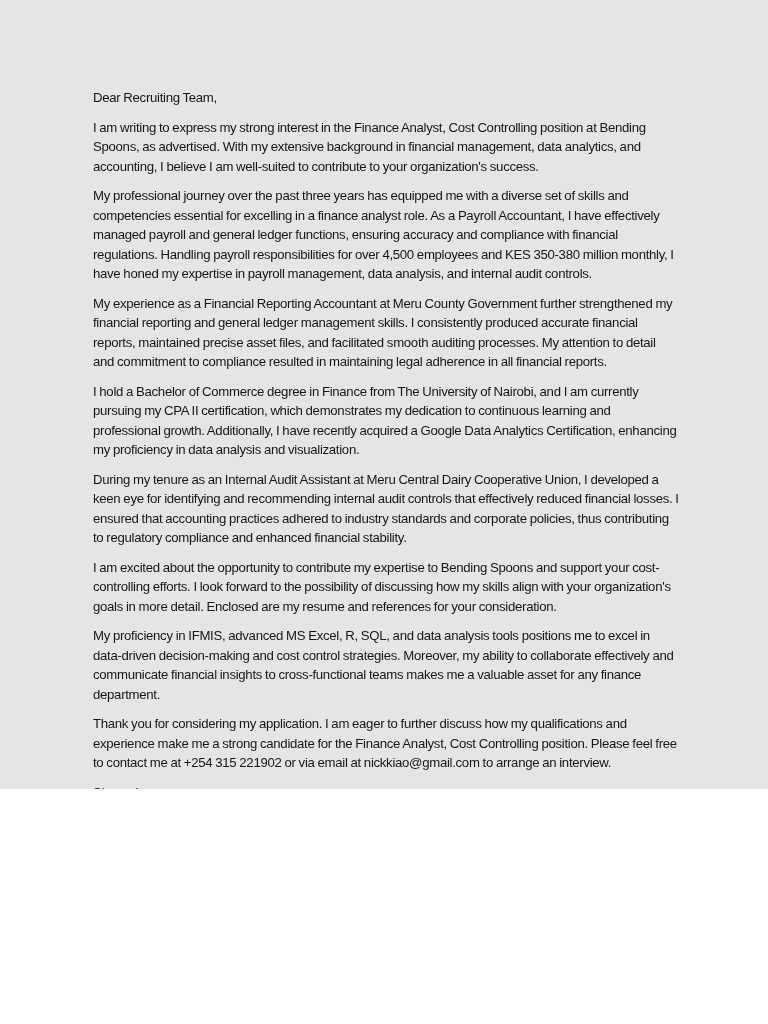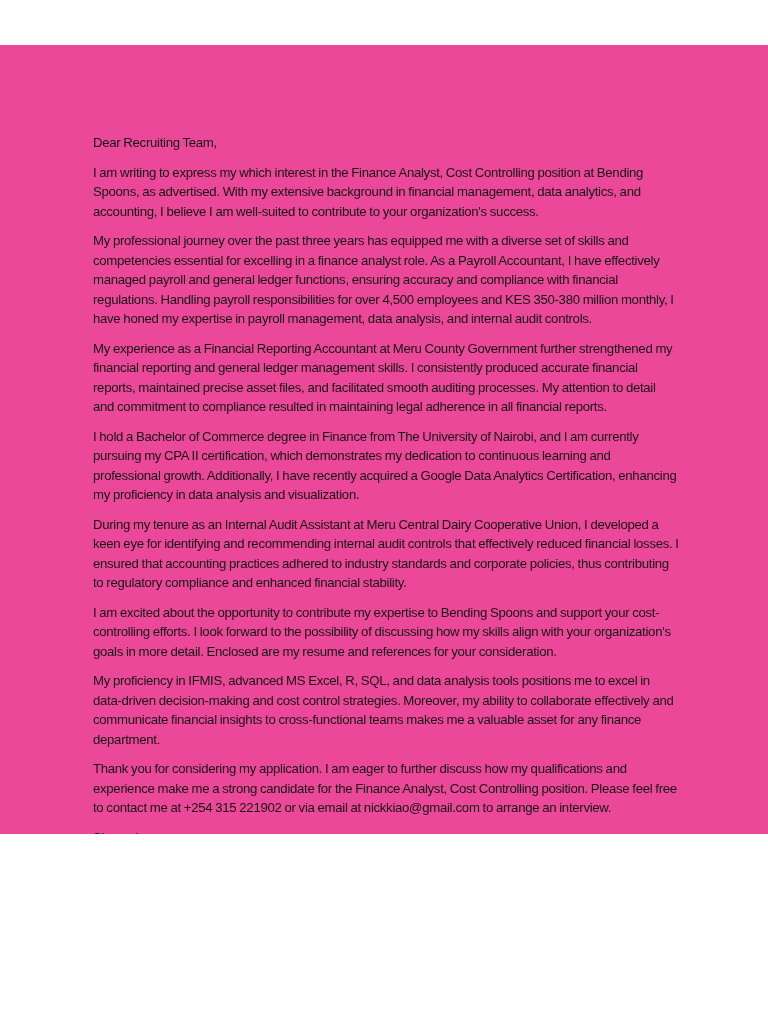--- a/index.html
+++ b/index.html
@@ -10,23 +10,22 @@
   }
 
   body {
     font-family: "Liberation Sans", sans-serif;
   }
 
   .page {
     position: relative;
     width: 768px;
     height: 789px;
-    background: #ec4899;
+    background: #e5e5e5;
     overflow: hidden;
-    margin-top: 45px;
   }
 
   .letter {
     position: absolute;
     top: 88px;
     left: 93px;
     width: 586px;
     color: #161616;
     font-size: 13.2px;
     line-height: 19.5px;
@@ -43,21 +42,21 @@
   .letter p.signature {
     margin-bottom: 10px;
   }
 </style>
 </head>
 <body>
 
 <div class="page">
   <div class="letter">
     <p>Dear Recruiting Team,</p>
-    <p>I am writing to express my which interest in the Finance Analyst, Cost Controlling position at Bending Spoons, as advertised. With my extensive background in financial management, data analytics, and accounting, I believe I am well-suited to contribute to your organization's success.</p>
+    <p>I am writing to express my strong interest in the Finance Analyst, Cost Controlling position at Bending Spoons, as advertised. With my extensive background in financial management, data analytics, and accounting, I believe I am well-suited to contribute to your organization's success.</p>
     <p>My professional journey over the past three years has equipped me with a diverse set of skills and competencies essential for excelling in a finance analyst role. As a Payroll Accountant, I have effectively managed payroll and general ledger functions, ensuring accuracy and compliance with financial regulations. Handling payroll responsibilities for over 4,500 employees and KES 350-380 million monthly, I have honed my expertise in payroll management, data analysis, and internal audit controls.</p>
     <p>My experience as a Financial Reporting Accountant at Meru County Government further strengthened my financial reporting and general ledger management skills. I consistently produced accurate financial reports, maintained precise asset files, and facilitated smooth auditing processes. My attention to detail and commitment to compliance resulted in maintaining legal adherence in all financial reports.</p>
     <p>I hold a Bachelor of Commerce degree in Finance from The University of Nairobi, and I am currently pursuing my CPA II certification, which demonstrates my dedication to continuous learning and professional growth. Additionally, I have recently acquired a Google Data Analytics Certification, enhancing my proficiency in data analysis and visualization.</p>
     <p>During my tenure as an Internal Audit Assistant at Meru Central Dairy Cooperative Union, I developed a keen eye for identifying and recommending internal audit controls that effectively reduced financial losses. I ensured that accounting practices adhered to industry standards and corporate policies, thus contributing to regulatory compliance and enhanced financial stability.</p>
     <p>I am excited about the opportunity to contribute my expertise to Bending Spoons and support your cost-controlling efforts. I look forward to the possibility of discussing how my skills align with your organization's goals in more detail. Enclosed are my resume and references for your consideration.</p>
     <p>My proficiency in IFMIS, advanced MS Excel, R, SQL, and data analysis tools positions me to excel in data-driven decision-making and cost control strategies. Moreover, my ability to collaborate effectively and communicate financial insights to cross-functional teams makes me a valuable asset for any finance department.</p>
     <p>Thank you for considering my application. I am eager to further discuss how my qualifications and experience make me a strong candidate for the Finance Analyst, Cost Controlling position. Please feel free to contact me at +254 315 221902 or via email at nickkiao@gmail.com to arrange an interview.</p>
     <p class="closing">Sincerely,</p>
   </div>
 </div>

